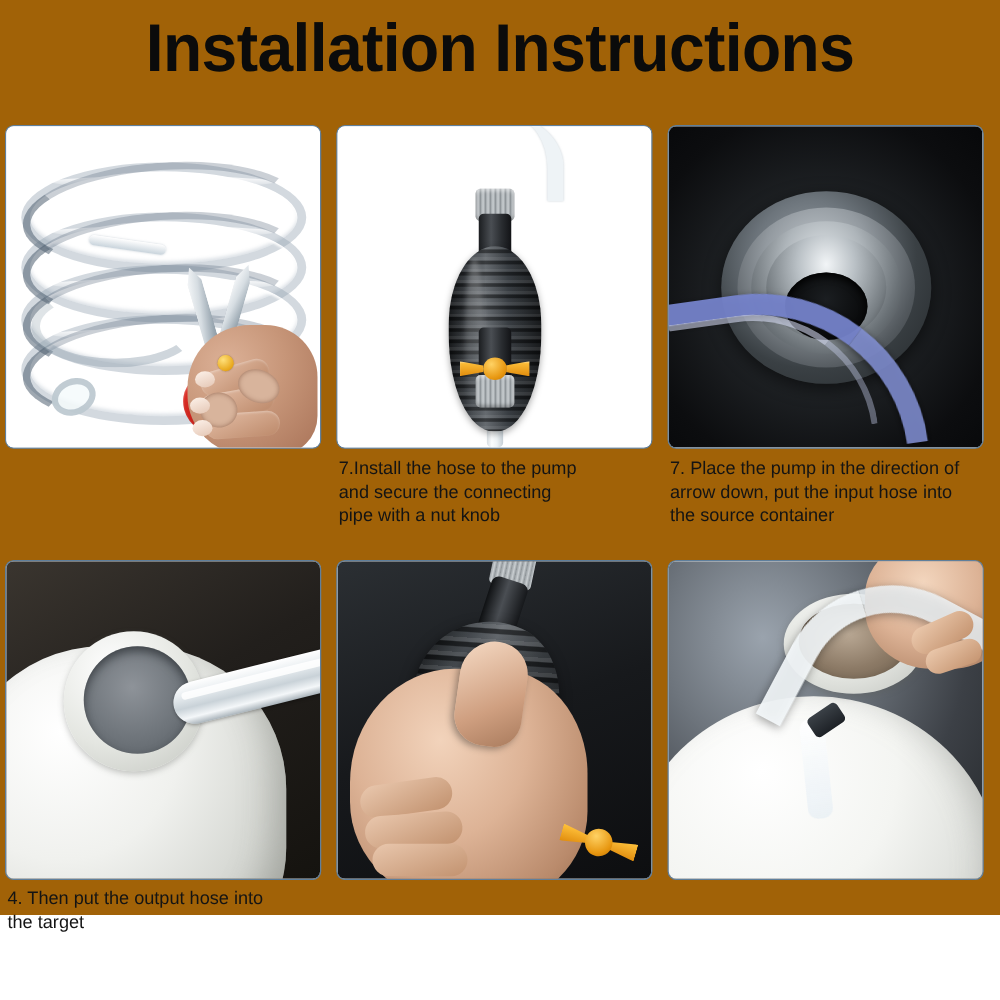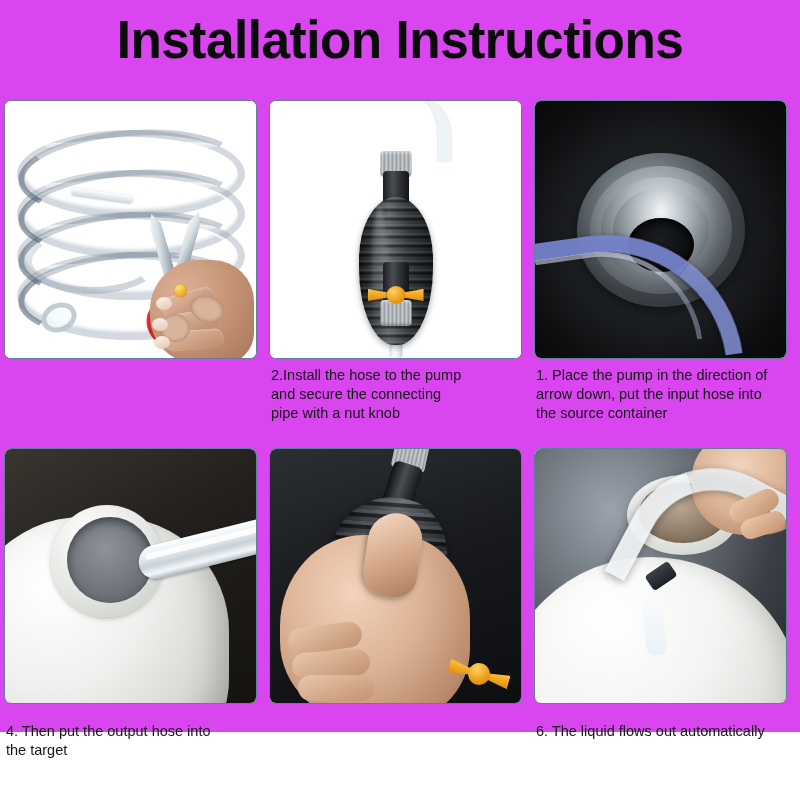--- a/index.html
+++ b/index.html
@@ -12,21 +12,21 @@
     width: 800px;
     height: 800px;
     overflow: hidden;
     font-family: "Liberation Sans", sans-serif;
     -webkit-font-smoothing: antialiased;
   }
   .sheet {
     position: relative;
     width: 800px;
     height: 732px;
-    background: #d946ef;
+    background: #a16207;
   }
 
   
   .page-title {
     position: absolute;
     left: 0;
     top: 8px;
     width: 800px;
     text-align: center;
     font-family: "Liberation Sans", sans-serif;
@@ -77,21 +77,21 @@
     top: 266px;
     width: 258px;
     font-size: 14.5px;
     line-height: 19px;
     color: #141414;
     font-family: "Liberation Sans", sans-serif;
     white-space: pre-line;
   }
   
   .row2 .photo-frame { height: 256px; }
-  .row2 .step-caption { top: 274px; }
+  .row2 .step-caption { top: 262px; }
 
   
   .p1 { background: #ffffff; }
   .coil {
     position: absolute;
     left: 50%;
     top: 50%;
     transform: translate(-50%,-50%);
     width: 232px;
     height: 212px;
@@ -763,38 +763,38 @@
           </div>
           <div class="pump-neck lower"></div>
           <div class="valve">
             <div class="wing left"></div>
             <div class="wing right"></div>
             <div class="hub"></div>
           </div>
           <div class="nut bottom-nut"></div>
         </div>
       </div>
-      <div class="step-caption">2.Install the hose to the pump
+      <div class="step-caption">7.Install the hose to the pump
 and secure the connecting
 pipe with a nut knob</div>
     </div>
 
     <div class="step-cell row1">
       <div class="photo-frame">
         <div class="photo-inner p3">
           <div class="neck-ring o1"></div>
           <div class="neck-ring o2"></div>
           <div class="neck-ring o3"></div>
           <div class="neck-ring o4"></div>
           <div class="neck-bore"></div>
           <div class="blue-hose"></div>
           <div class="blue-hose-hl"></div>
         </div>
       </div>
-      <div class="step-caption">1. Place the pump in the direction of
+      <div class="step-caption">7. Place the pump in the direction of
 arrow down, put the input hose into
 the source container</div>
     </div>
 
     <div class="step-cell row2">
       <div class="photo-frame">
         <div class="photo-inner p4">
           <div class="jug"></div>
           <div class="jug-mouth-outer"></div>
           <div class="jug-mouth-inner"></div>
@@ -837,17 +837,16 @@
           <div class="jug6-mouth"></div>
           <div class="jug6-bore"></div>
           <div class="stream6"></div>
           <div class="hose6"></div>
           <div class="hose6-band"></div>
           <div class="hand6"></div>
           <div class="finger6 g1"></div>
           <div class="finger6 g2"></div>
         </div>
       </div>
-      <div class="step-caption">6. The liquid flows out automatically</div>
     </div>
 
   </div>
 </div>
 
 </body></html>

